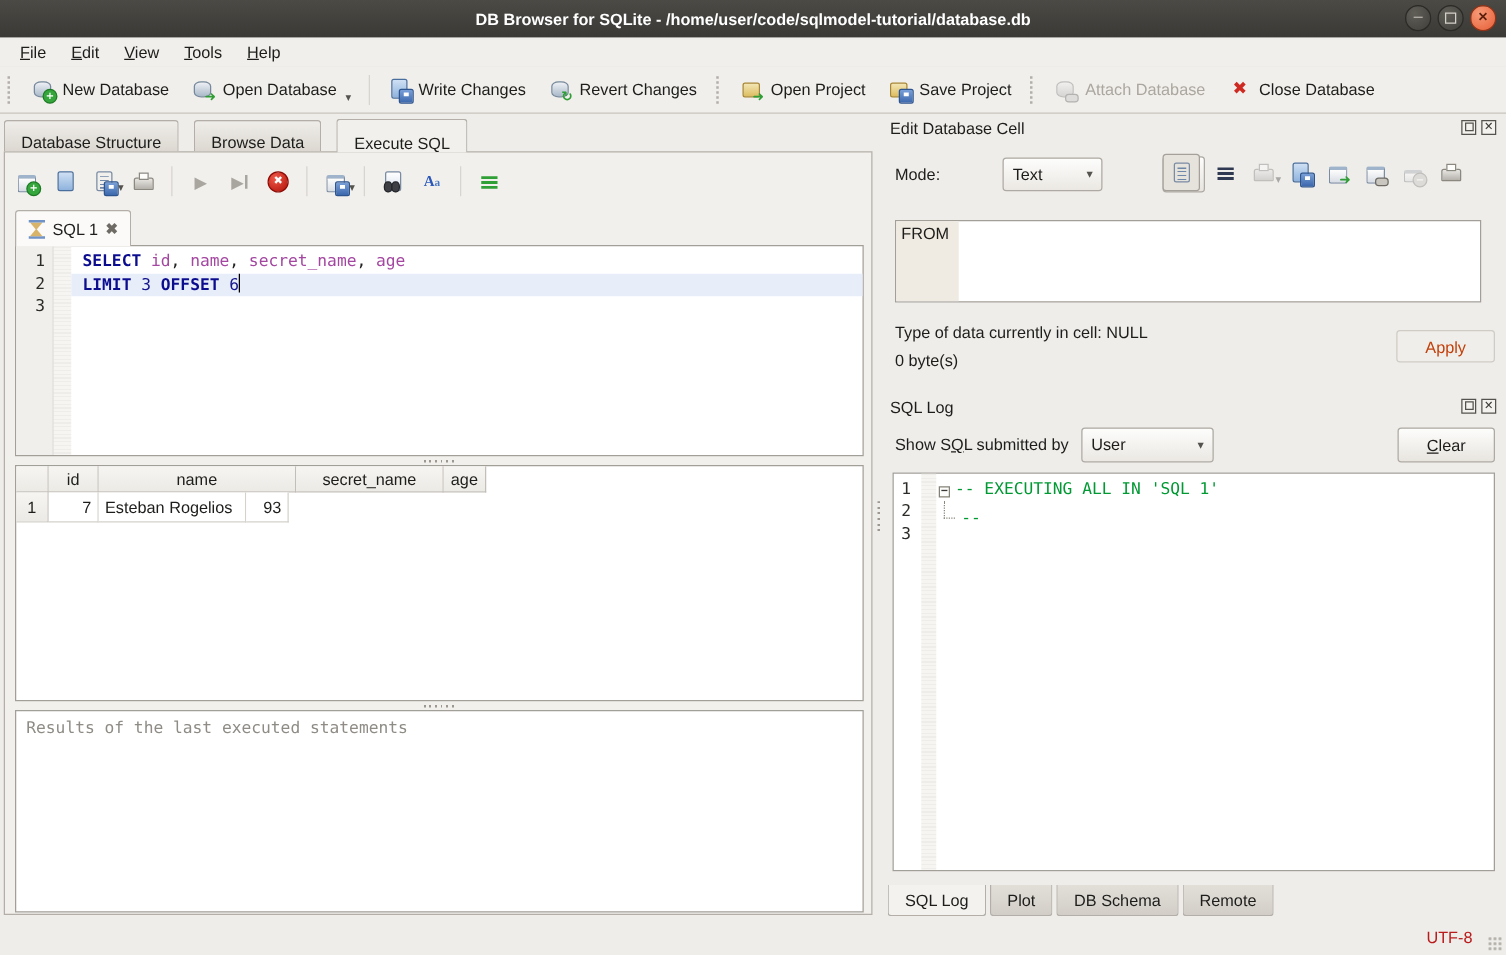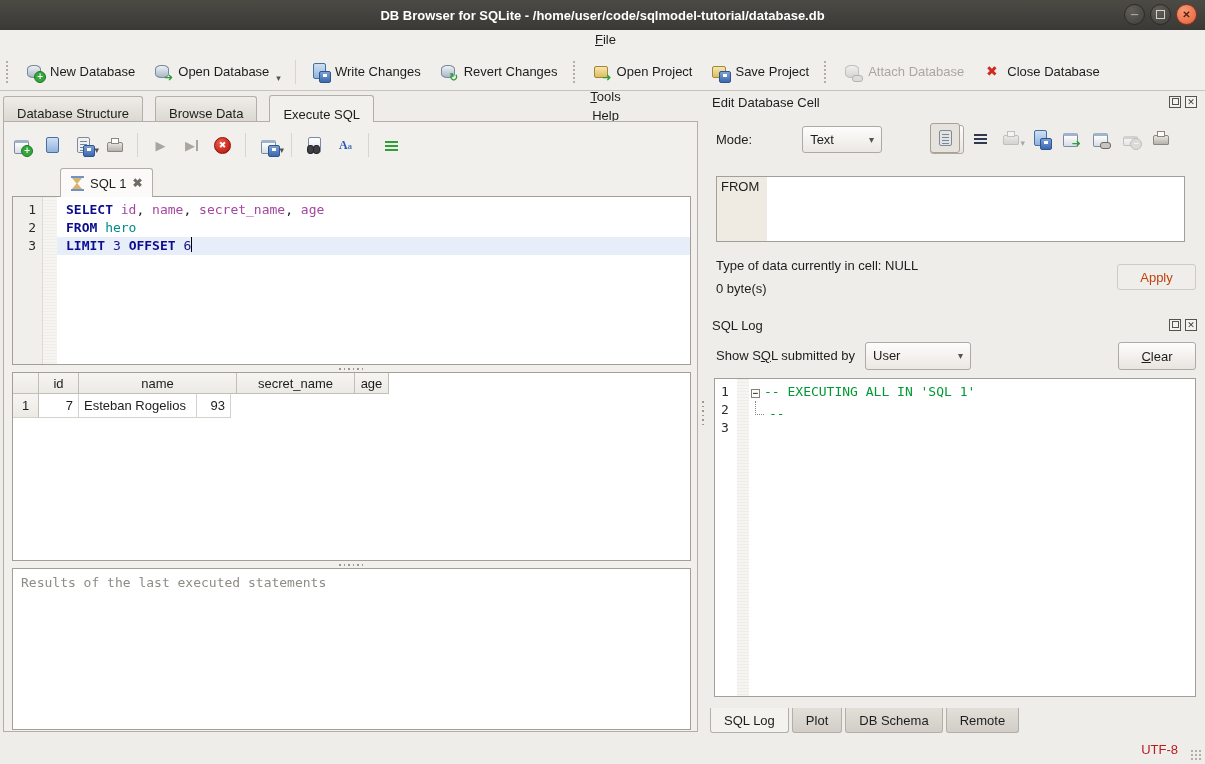--- a/index.html
+++ b/index.html
@@ -13,21 +13,21 @@
     display:flex;align-items:center;justify-content:center;color:#fff;font-weight:bold;font-size:13px;}
   .win-controls{position:absolute;right:8px;top:4px;display:flex;gap:5px;}
   .wbtn{width:21px;height:21px;border-radius:50%;display:flex;align-items:center;justify-content:center;
     font-size:10px;line-height:1;box-sizing:border-box;}
   .wbtn.gray{background:radial-gradient(circle at 35% 30%,#605e57,#403f3a);border:1px solid #2b2a26;color:#d4d1ca;}
   .wbtn.orange{background:radial-gradient(circle at 35% 30%,#f89a77,#e55f38);border:1px solid #8f3318;color:#5a1e0c;font-weight:bold;}
   .maxsq{width:7px;height:7px;border:1px solid #d4d1ca;}
 
   
   .menubar{position:absolute;top:30px;left:0;right:0;height:23px;background:#f1efec;
-    display:flex;align-items:center;padding-left:6px;border-bottom:1px solid #e3e0db;flex-direction:column;}
+    display:flex;align-items:center;padding-left:6px;border-bottom:1px solid #e3e0db;}
   .menu-item{padding:2px 10px;}
   .toolbar{position:absolute;top:53px;left:0;right:0;height:37px;background:#f1efec;
     border-bottom:1px solid #c7c3bd;display:flex;align-items:center;}
   .thandle{width:2px;height:22px;border-left:2px dotted #b3afa8;margin:0 6px;}
   .tsep{width:1px;height:24px;background:#d8d4ce;margin:0 5px;}
   .tbbtn{display:flex;align-items:center;gap:6px;height:30px;padding:0 9px;white-space:nowrap;}
   .tbbtn.disabled{color:#aba79f;}
   .tbbtn.disabled .ic{opacity:.45;filter:grayscale(1);}
   .caret-sm{font-size:9px;color:#55534e;margin-left:1px;align-self:flex-end;padding-bottom:4px;}
 
@@ -87,21 +87,21 @@
   .tab.active{background:#f2f0ec;height:27px;margin-bottom:-1px;}
 
   .left-frame{position:absolute;left:3px;top:121px;width:695px;height:611px;
     background:#f2f0ec;border:1px solid #b3afa8;box-sizing:border-box;}
 
   
   .sqltb{position:absolute;left:8px;top:8px;height:30px;display:flex;align-items:center;gap:12px;}
   .sqltb .tsep{margin:0 1px;}
 
   
-  .sqltabs{position:absolute;left:8px;top:46px;display:flex;align-items:flex-end;z-index:2;margin-left:48px;}
+  .sqltabs{position:absolute;left:8px;top:46px;display:flex;align-items:flex-end;z-index:2;}
   .sqltab{height:29px;padding:0 10px;display:flex;align-items:center;gap:6px;box-sizing:border-box;
     background:#fbfaf8;border:1px solid #b3afa8;border-bottom:none;border-radius:3px 3px 0 0;margin-bottom:-1px;}
   .tabclose{color:#6e6b65;font-weight:bold;font-size:12px;}
 
   
   .editor{position:absolute;left:8px;top:74px;width:679px;height:169px;background:#fff;
     border:1px solid #a29e98;box-sizing:border-box;display:flex;font:13px "DejaVu Sans Mono",monospace;}
   .gutter{width:30px;background:#f0efec;border-right:1px solid #dedbd6;color:#2b2b28;
     text-align:right;padding:4px 6px 0 0;line-height:18px;box-sizing:border-box;}
   .margin-strip{width:14px;background:repeating-linear-gradient(#efedea 0 1px,#f7f5f2 1px 3px);}
@@ -358,21 +358,20 @@
 
     <div class="editor">
       <div class="gutter">
         <div>1</div>
         <div>2</div>
         <div>3</div>
       </div>
       <div class="margin-strip"></div>
       <div class="codecol">
         <div class="code-line"><span class="tok k">SELECT</span><span class="tok p"> </span><span class="tok i">id</span><span class="tok p">, </span><span class="tok i">name</span><span class="tok p">, </span><span class="tok i">secret_name</span><span class="tok p">, </span><span class="tok i">age</span></div>
-        <div class="code-line"><span class="tok k">FROM</span><span class="tok p"> </span><span class="tok t">hero</span></div>
         <div class="code-line hl"><span class="tok k">LIMIT</span><span class="tok p"> </span><span class="tok n">3</span><span class="tok p"> </span><span class="tok k">OFFSET</span><span class="tok p"> </span><span class="tok n">6</span><span class="caret"></span></div>
       </div>
     </div>
 
     <div class="hsplit" style="top:244px">
         <div class="dots"></div>
       </div>
 
     <div class="grid">
       <div class="grow ghead">

